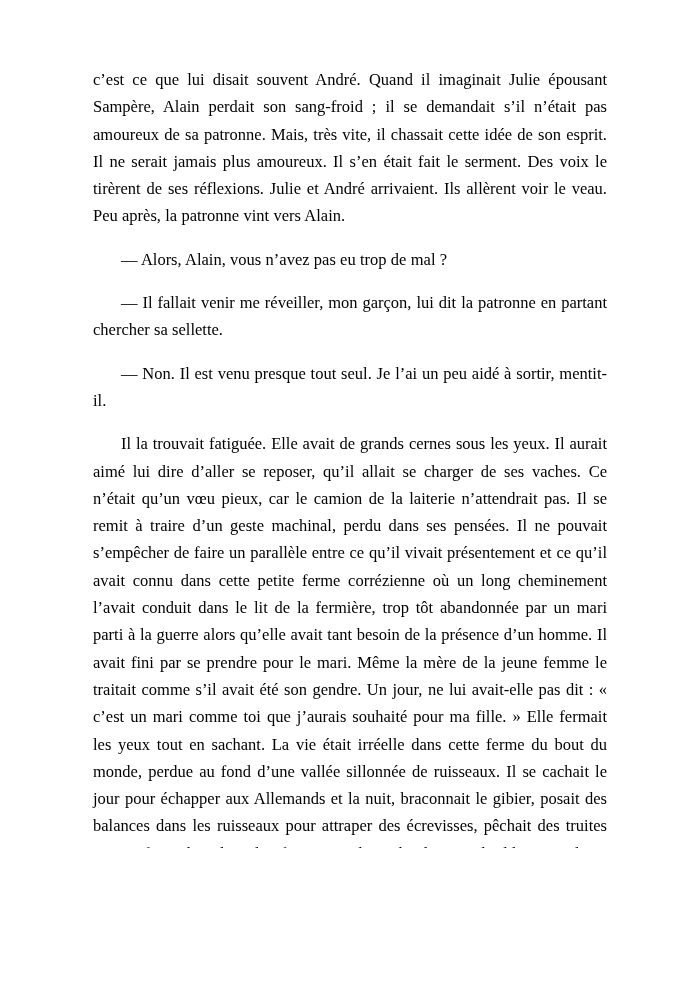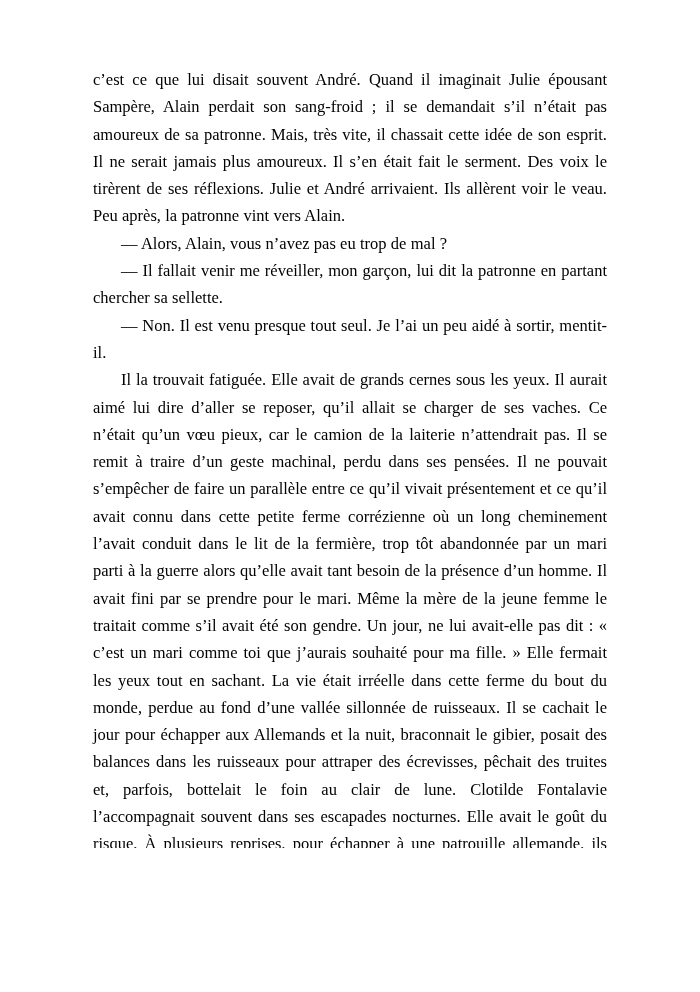--- a/index.html
+++ b/index.html
@@ -39,20 +39,21 @@
   }
 
   
   .para--continued {
     text-indent: 0;
   }
 
   
   .para--indent {
     text-indent: 28px;
+    margin-top: 16px;
   }
 
   .folio {
     position: absolute;
     left: 105px;
     width: 514px;
     top: 912px;
     text-align: right;
     font-family: "Liberation Serif", "DejaVu Serif", serif;
     font-size: 16.5px;

